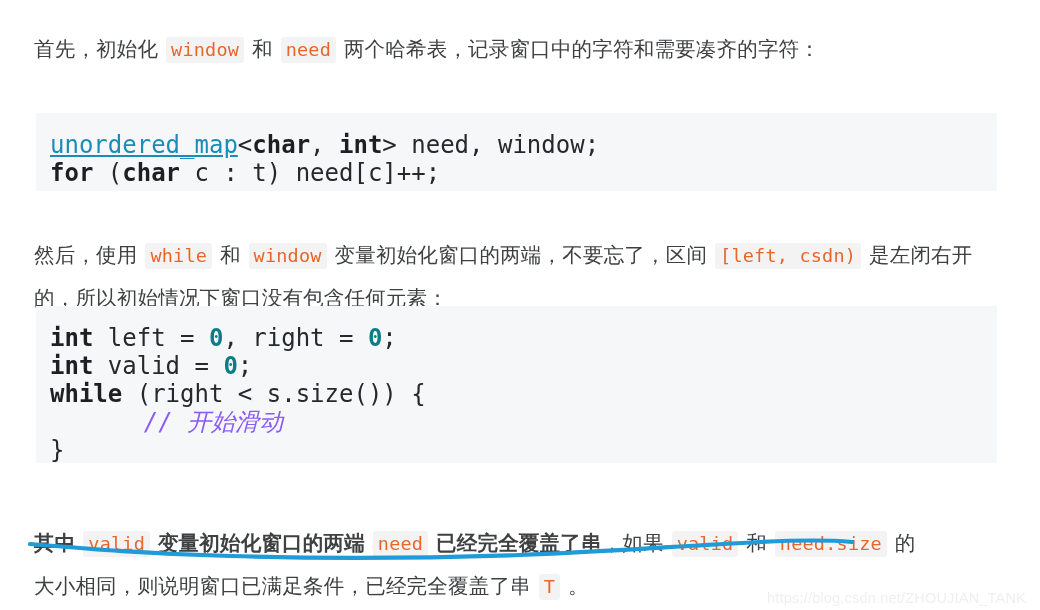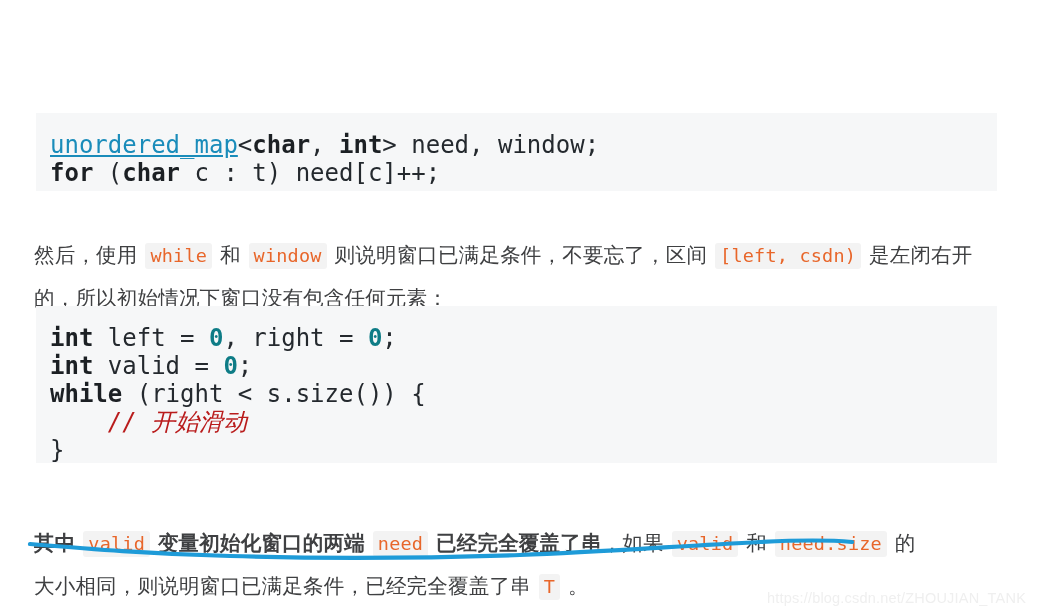--- a/index.html
+++ b/index.html
@@ -72,21 +72,21 @@
   }
   .cb1 { top: 113px; height: 78px; }
   .cb2 { top: 306px; height: 157px; }
 
   .codeblock .ln { display: block; }
 
   .tok-type   { color: #1a8cba; text-decoration: underline; }
   .tok-kw     { color: #1c2024; font-weight: bold; }
   .tok-num    { color: #0e7c86; font-weight: bold; }
   .tok-plain  { color: #24292e; }
-  .tok-com    { color: #b91c1c; font-style: italic; }
+  .tok-com    { color: #8b5cf6; font-style: italic; margin-left: 36px; }
 
   
   .annot {
     position: absolute;
     left: 0;
     top: 520px;
     width: 1040px;
     height: 70px;
     pointer-events: none;
   }
@@ -101,24 +101,25 @@
     color: #efefef;
     letter-spacing: 0.2px;
     white-space: nowrap;
   }
 </style>
 </head>
 <body>
 
 <div class="page">
 
+  <p class="para p1"><span>首先，初始化 </span><code class="ic">window</code><span> 和 </span><code class="ic">need</code><span> 两个哈希表，记录窗口中的字符和需要凑齐的字符：</span></p>
 
   <div class="codeblock cb1"><span class="ln"><span class="tok-type">unordered_map</span><span class="tok-plain">&lt;</span><span class="tok-kw">char</span><span class="tok-plain">, </span><span class="tok-kw">int</span><span class="tok-plain">&gt; need, window;</span></span><span class="ln"><span class="tok-kw">for</span><span class="tok-plain"> (</span><span class="tok-kw">char</span><span class="tok-plain"> c : t) need[c]++;</span></span></div>
 
-  <p class="para p2"><span>然后，使用 </span><code class="ic">while</code><span> 和 </span><code class="ic">window</code><span> 则说明窗口已满足条件，不要忘了，区间 </span><code class="ic">[left, csdn)</code><span> 是左闭右开的，所以初始情况下窗口没有包含任何元素：</span></p>
+  <p class="para p2"><span>然后，使用 </span><code class="ic">while</code><span> 和 </span><code class="ic">window</code><span> 变量初始化窗口的两端，不要忘了，区间 </span><code class="ic">[left, csdn)</code><span> 是左闭右开的，所以初始情况下窗口没有包含任何元素：</span></p>
 
   <div class="codeblock cb2"><span class="ln"><span class="tok-kw">int</span><span class="tok-plain"> left = </span><span class="tok-num">0</span><span class="tok-plain">, right = </span><span class="tok-num">0</span><span class="tok-plain">;</span></span><span class="ln"><span class="tok-kw">int</span><span class="tok-plain"> valid = </span><span class="tok-num">0</span><span class="tok-plain">;</span></span><span class="ln"><span class="tok-kw">while</span><span class="tok-plain"> (right &lt; s.size()) {</span></span><span class="ln">    <span class="tok-com">// 开始滑动</span></span><span class="ln"><span class="tok-plain">}</span></span></div>
 
   <p class="para p3"><b class="strong"><span>其中 </span><code class="ic strongchip">valid</code><span> 变量初始化窗口的两端 </span><code class="ic strongchip">need</code><span> 已经完全覆盖了串</span></b><span>，如果 </span><code class="ic">valid</code><span> 和 </span><code class="ic">need.size</code><span> 的大小相同，则说明窗口已满足条件，已经完全覆盖了串 </span><code class="ic">T</code><span> 。</span></p>
 
   <svg class="annot" viewBox="0 0 1040 70" xmlns="http://www.w3.org/2000/svg">
     <path d="M 30 24
              C 90 29, 150 34, 230 36
              C 330 39, 430 38, 520 35
              C 600 32, 680 26, 760 22

